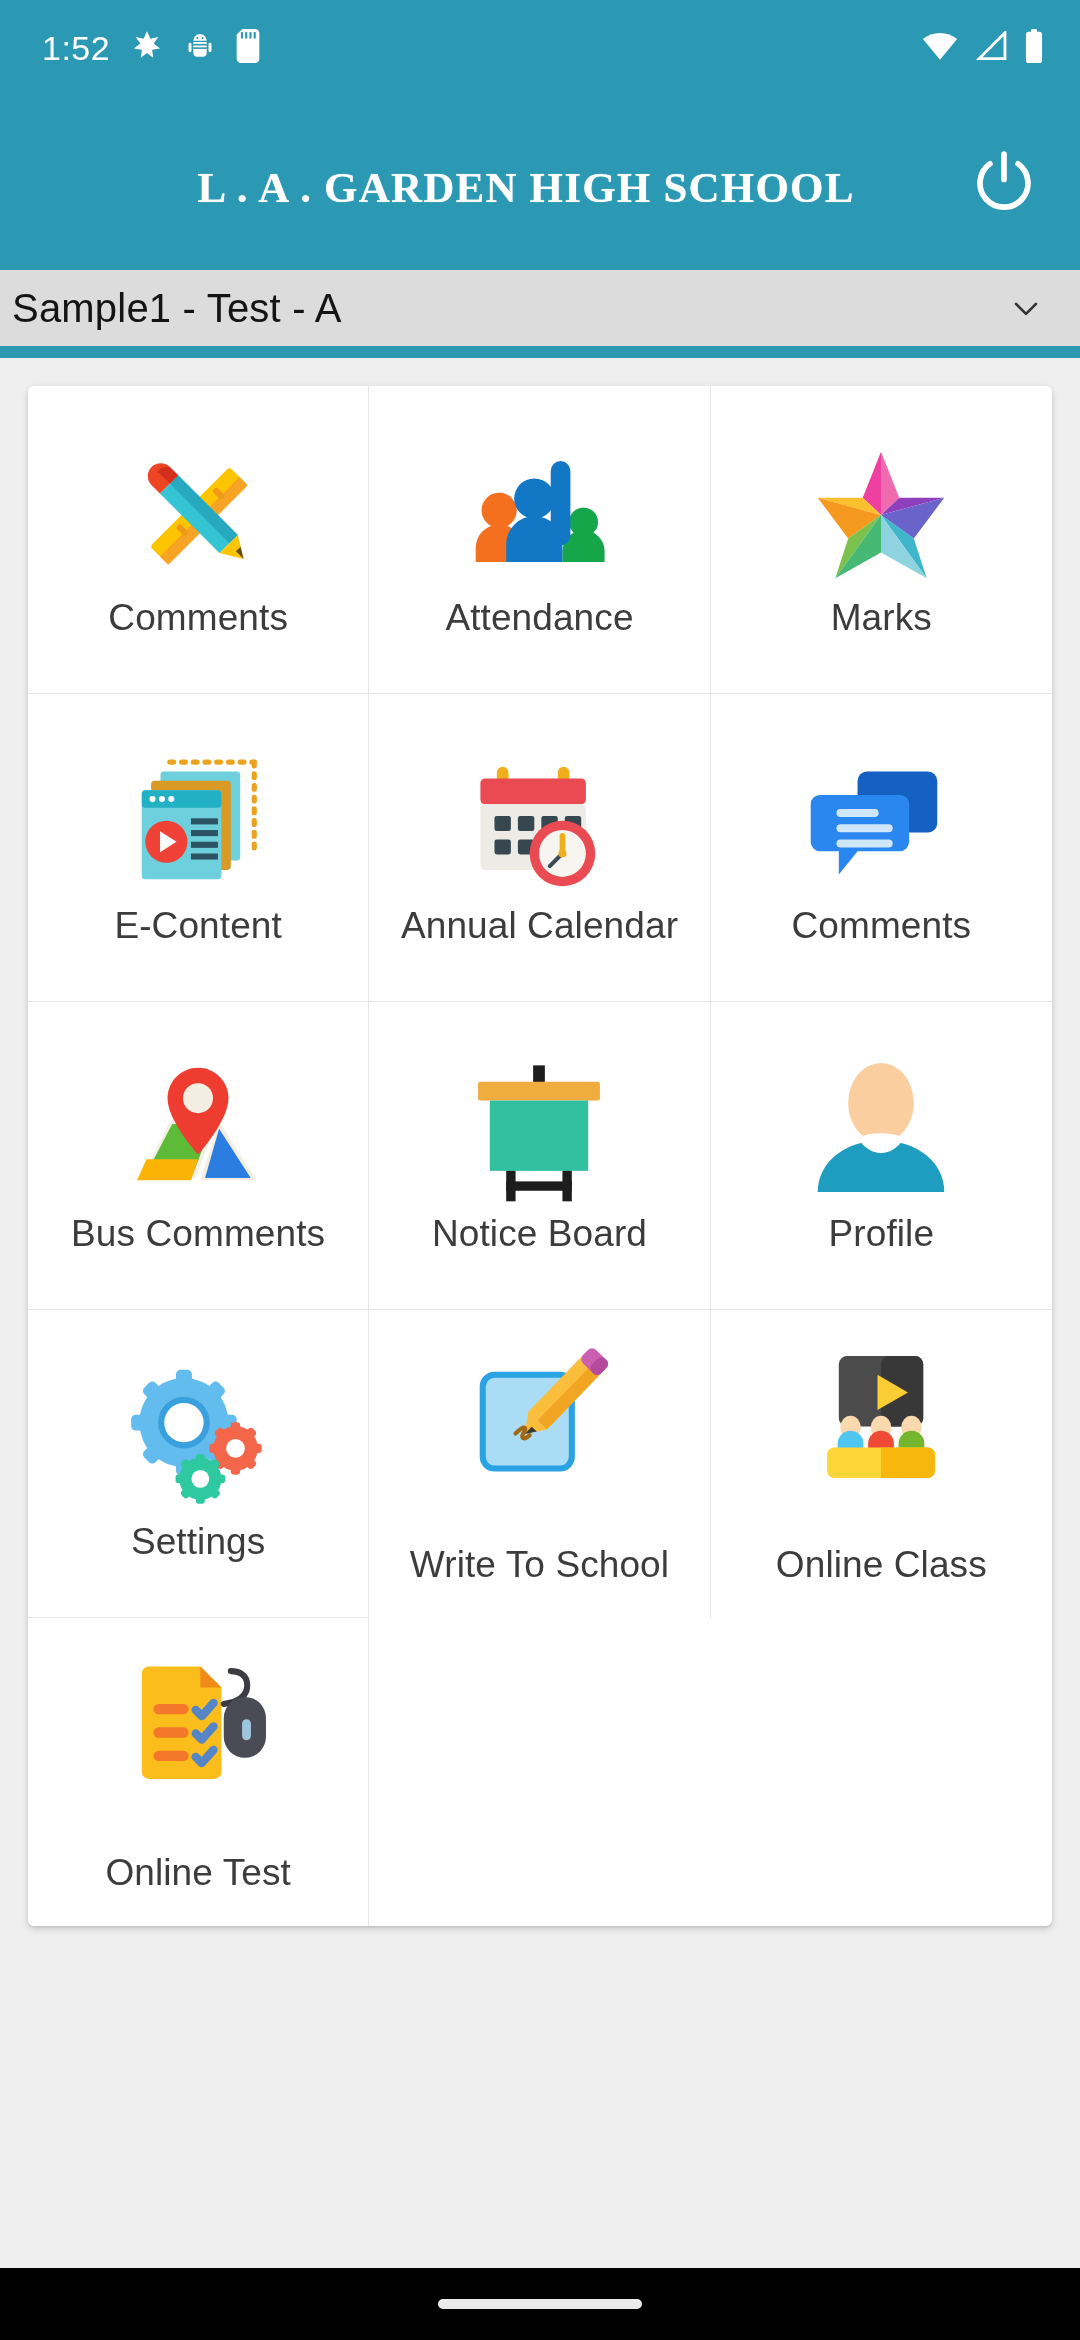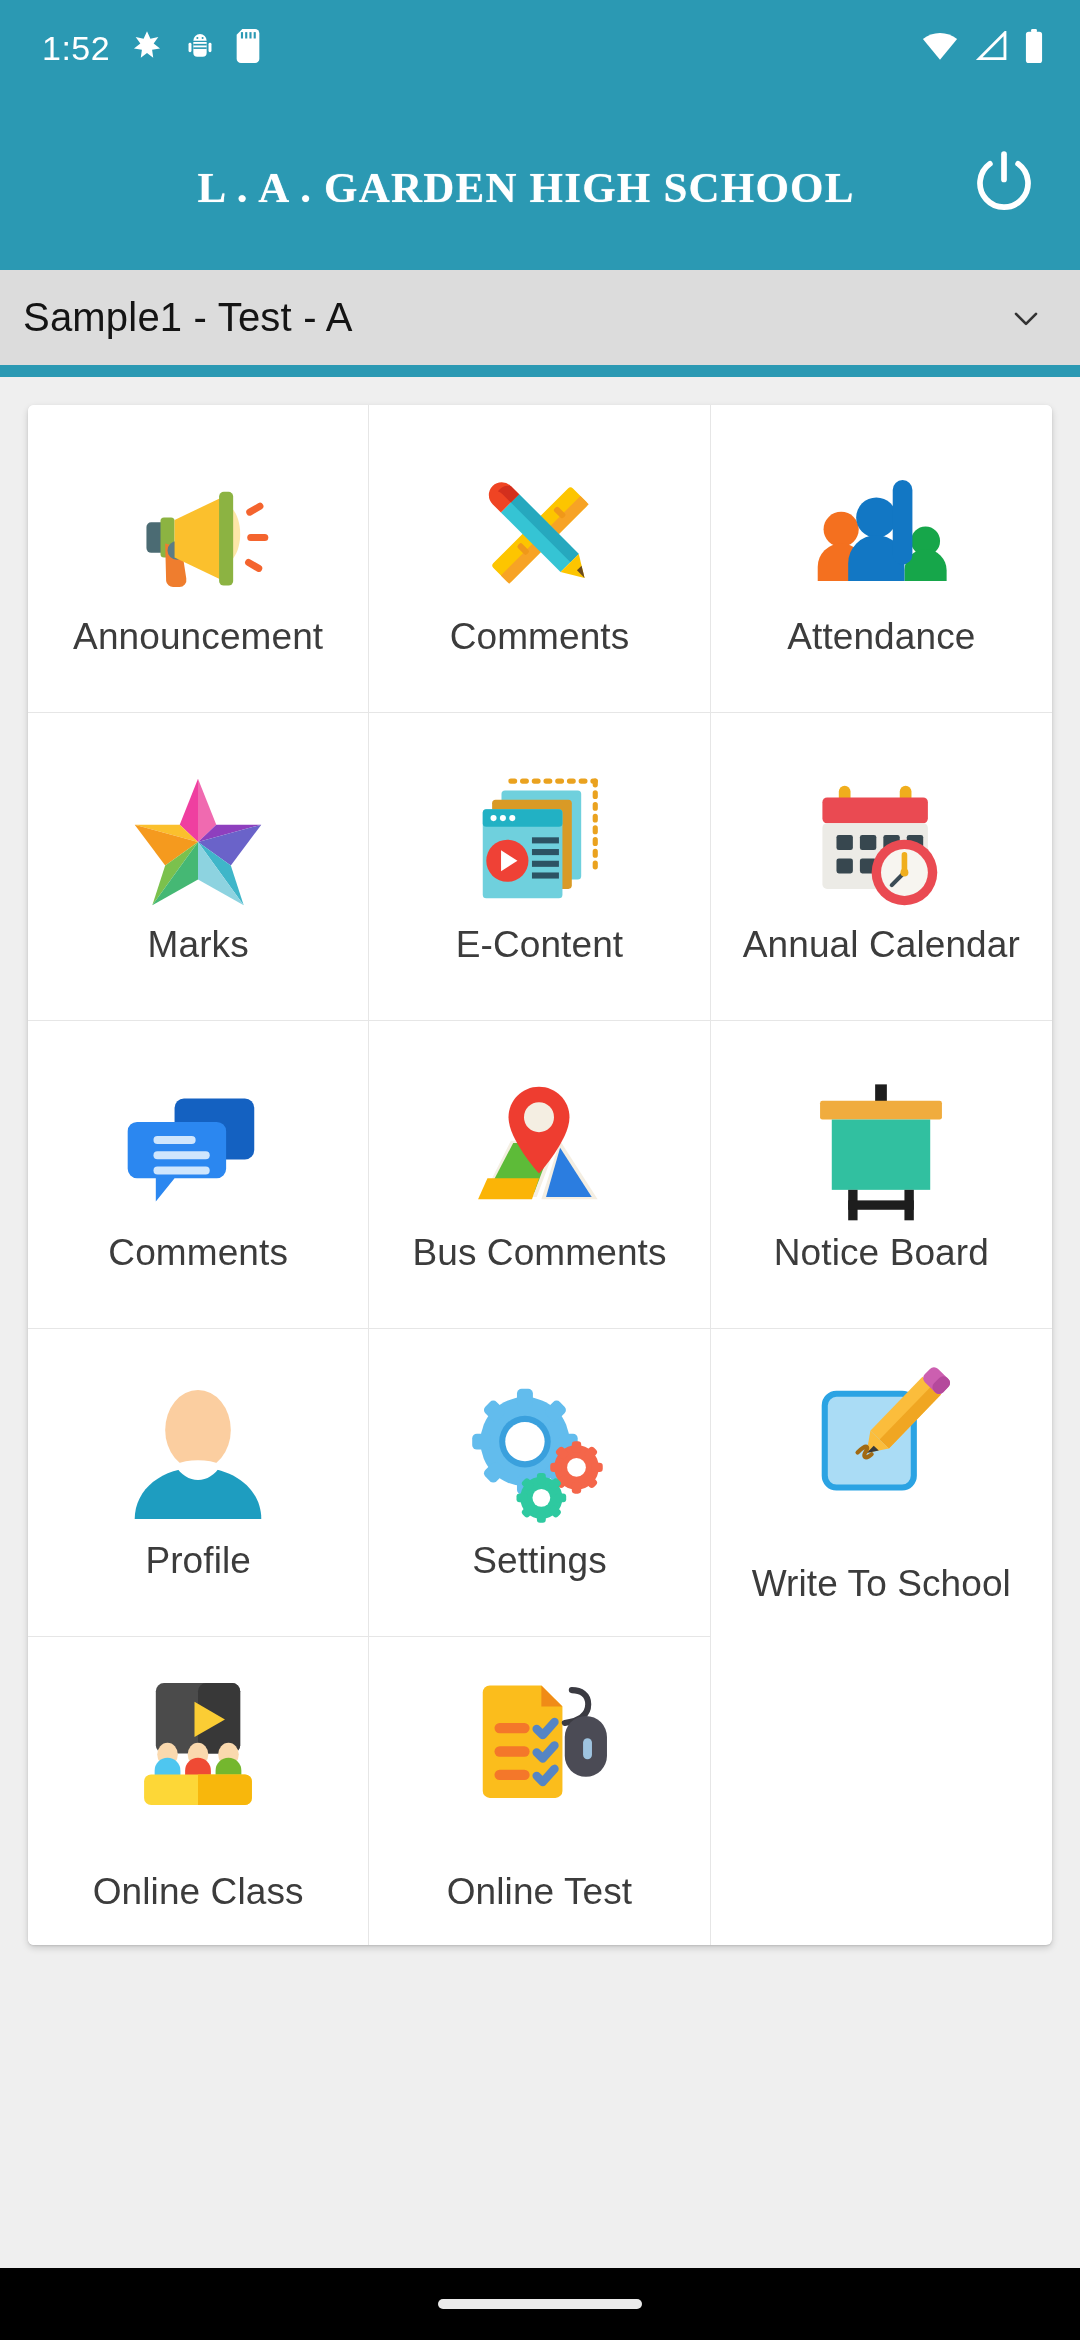--- a/index.html
+++ b/index.html
@@ -40,23 +40,23 @@
     margin-top:8px;
   }
   .power-btn {
     width:84px; height:84px; flex:0 0 84px;
     display:flex; align-items:center; justify-content:center;
     border-radius:50%;
   }
 
   
   .dropdown {
-    height:95px; background:#dcdcdc;
+    height:76px; background:#dcdcdc;
     display:flex; align-items:center; justify-content:space-between;
-    padding:0 34px 0 23px;
+    padding:0 34px 0 12px;
   }
   .dd-value { font-size:40px; color:#141414; font-weight:400; letter-spacing:.2px; }
   .dd-caret { width:40px; height:40px; display:block; }
   .teal-rule { height:12px; background:#2b99b3; }
   .gap-under-rule { height:28px; background:#efefef; }
 
   
   .grid-wrap { padding:0 28px; }
   .grid-card {
     background:#ffffff;
@@ -168,37 +168,20 @@
           <path fill="none" stroke="#333" stroke-width="1.6" stroke-linecap="round" stroke-linejoin="round" d="M6 9.5l6 6 6-6"></path>
         </svg>
     </span>
   </div>
   <div class="teal-rule"></div>
   <div class="gap-under-rule"></div>
 
   <div class="grid-wrap">
     <div class="grid-card">
 
-      <div class="tile">
-        <div class="tile-icon">
-          <svg width="150" height="150" viewBox="0 0 64 64">
-            <rect x="10" y="27" width="9" height="13" rx="2" fill="#4b6b73"></rect>
-            <rect x="16" y="25" width="6" height="17" rx="1.5" fill="#8cb342"></rect>
-            <path d="M18 36l7 2 2 13a3 3 0 0 1-3 3.6h-2.6A3 3 0 0 1 18.4 52z" fill="#ef7d2e"></path>
-            <circle cx="23" cy="39" r="4" fill="#5b7c85"></circle>
-            <path d="M22 26l21-10v36L22 42z" fill="#fbc02d"></path>
-            <path d="M42 18c5 1.5 8 7 8 14s-3 12.5-8 14z" fill="#fde6a8"></path>
-            <rect x="41" y="14" width="6" height="40" rx="2" fill="#8cb342"></rect>
-            <rect x="52" y="20" width="8" height="3" rx="1.5" fill="#f4642e" transform="rotate(-30 56 21)"></rect>
-            <rect x="53" y="32" width="9" height="3" rx="1.5" fill="#f4642e"></rect>
-            <rect x="52" y="44" width="8" height="3" rx="1.5" fill="#f4642e" transform="rotate(30 56 45)"></rect>
-          </svg>
-        </div>
-        <div class="tile-label">Announcement</div>
-      </div>
 
       <div class="tile">
         <div class="tile-icon">
           <svg width="150" height="150" viewBox="0 0 64 64">
             <g transform="rotate(45 32 32)">
               <rect x="27" y="8" width="11" height="48" rx="1.5" fill="#fdc500"></rect>
               <rect x="33" y="8" width="5" height="48" fill="#f7a325"></rect>
               <rect x="29" y="18" width="5.5" height="2.6" rx="1" fill="#f09819"></rect>
               <rect x="29" y="40" width="5.5" height="2.6" rx="1" fill="#f09819"></rect>
             </g>

